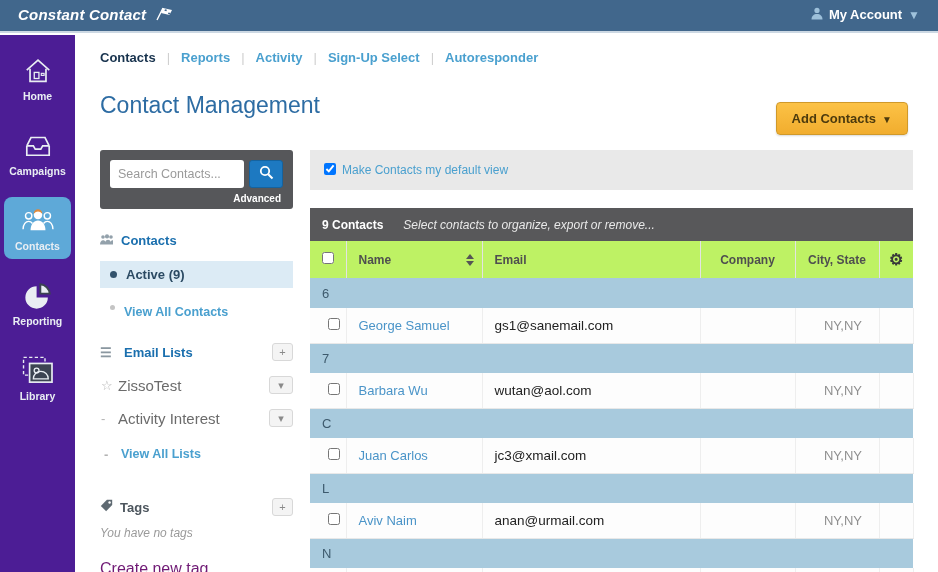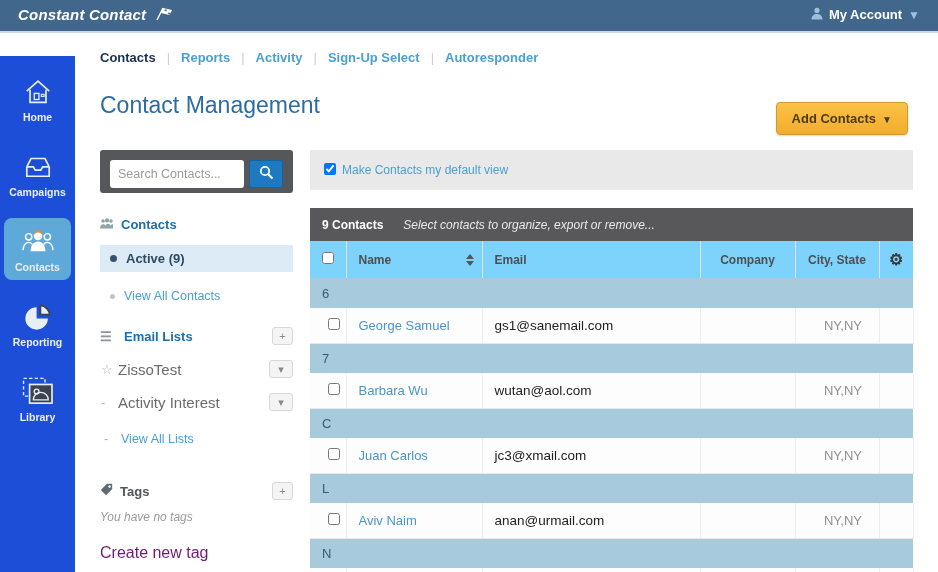--- a/index.html
+++ b/index.html
@@ -8,21 +8,21 @@
 
   
   .topbar { height:33px; background:#41678c; border-bottom:2px solid #ccd8e3;
     display:flex; align-items:center; justify-content:space-between; padding:0 18px 2px 18px; }
   .logo { display:flex; align-items:center; gap:8px; color:#ffffff; }
   .logo-text { font-size:15px; font-weight:bold; font-style:italic; letter-spacing:.2px; }
   .account { display:flex; align-items:center; gap:6px; color:#fff; font-size:13px; font-weight:bold; cursor:pointer; }
   .account .chev { color:#9fc2db; font-size:12px; }
 
   
-  .rail { position:absolute; left:0; top:35px; bottom:0; width:75px; background:#1d4ed8;margin-top:21px; }
+  .rail { position:absolute; left:0; top:35px; bottom:0; width:75px; background:#4c1d95; }
   .rail-item { margin:0 4px 13px 4px; padding:9px 0 7px; text-align:center; border-radius:8px; cursor:pointer; }
   .rail-item:first-child { margin-top:12px; }
   .rail-item.active { background:#5ea9d8; }
   .rail-icon { display:block; height:32px; }
   .rail-label { display:block; margin-top:2px; font-size:10.5px; font-weight:bold; color:#e9eef3; }
 
   
   .content { position:absolute; left:75px; top:35px; right:0; bottom:0; padding-left:25px; }
 
   .nav { padding-top:15px; font-size:13px; font-weight:bold; height:35px; }
@@ -56,40 +56,40 @@
   .sb-header-row { display:flex; align-items:center; margin-top:24px; }
   .sb-header { display:flex; align-items:center; gap:7px; font-size:13px; font-weight:bold; color:#1a6fae; cursor:pointer; }
   .sb-header.gray { color:#4d565e; }
   .spacer { flex:1; }
   .mini-btn { width:21px; height:18px; border:1px solid #d8d8d8; background:#f4f4f4; border-radius:3px;
     color:#8a8a8a; font-size:11px; line-height:15px; cursor:pointer; }
   .active-row { margin-top:13px; background:#dcebf5; height:27px; display:flex; align-items:center;
     padding:0 10px; font-weight:bold; font-size:13px; color:#2b4a63; cursor:pointer; }
   .dot { width:7px; height:7px; border-radius:50%; background:#33536d; margin-right:9px; }
   .dot.light { width:5px; height:5px; background:#c4c4c4; }
-  .sb-link-row { margin-top:17px; padding-left:10px; display:flex; align-items:center; cursor:pointer; }
+  .sb-link-row { margin-top:17px; padding-left:10px; display:flex; cursor:pointer;font-weight:bold; }
   .sb-link { color:#4aa0cf; font-size:12.5px; text-decoration:none; }
   .list-row { display:flex; align-items:center; margin-top:15px; padding-left:1px; }
   .list-icon { width:17px; color:#b3b3b3; font-size:13px; }
   .list-label { color:#6b6b6b; font-size:15px; }
   .no-tags { font-style:italic; color:#9a9a9a; font-size:12px; margin-top:10px; }
   .create-tag { display:block; color:#701a75; font-size:16px; margin-top:20px; text-decoration:none; cursor:pointer; }
 
   
   .band { height:40px; background:#e9e9e9; display:flex; align-items:center;
     justify-content:space-between; padding:0 12px 0 14px; }
   .band-title { font-size:17px; color:#5a5a5a; }
   .default-view { display:flex; gap:6px; font-size:12px; color:#4aa0cf; cursor:pointer; }
   .toolbar { height:33px; background:#58585a; color:#fff; display:flex; align-items:center;
     padding:0 12px; margin-top:18px; }
   .tb-count { font-size:12px; font-weight:bold; }
   .tb-hint { font-size:12px; font-style:italic; color:#e9e9e9; margin-left:20px; }
 
   table.contacts { width:100%; border-collapse:collapse; table-layout:fixed; background:#fff; }
-  th { height:37px; background:#7dd3fc; border-right:1px solid #e3e3e3; font-size:12px;
+  th { height:37px; background:#bef264; border-right:1px solid #e3e3e3; font-size:12px;
     font-weight:bold; color:#4f4f4f; text-align:left; padding-left:12px; }
   th.center, td.center { text-align:center; padding-left:0; }
   th:last-child, td:last-child { border-right:none; }
   .name-th { display:flex; align-items:center; justify-content:space-between; padding-right:8px; }
   .sort { display:inline-flex; flex-direction:column; gap:2px; cursor:pointer; }
   .sort i { display:block; width:0; height:0; border-left:4px solid transparent; border-right:4px solid transparent; }
   .sort .up { border-bottom:5px solid #555; }
   .sort .dn { border-top:5px solid #555; }
   .gear { font-size:16px; color:#3a3a3a; cursor:pointer; font-style:normal; }
   tr.group td { background:#a8cadd; color:#3d5a6d; font-size:13px; height:30px; padding-left:12px; border-right:none; }
@@ -197,20 +197,21 @@
           <input class="search-input" type="text" placeholder="Search Contacts..." style="">
           <button class="search-btn">
             <span>
               <svg width="15" height="15" viewBox="0 0 15 15">
                   <circle cx="6" cy="6" r="4.2" fill="none" stroke="#fff" stroke-width="1.8"></circle>
                   <path d="M9.2 9.2 L13.5 13.5" stroke="#fff" stroke-width="2"></path>
                 </svg>
             </span>
           </button>
         </div>
+        <div class="advanced">Advanced</div>
       </div>
 
       <div class="sb-header-row">
         <span class="sb-header">
           <span>
             <svg width="14" height="11" viewBox="0 0 14 11">
                 <circle cx="3" cy="3" r="1.8" fill="#93a1ab"></circle>
                 <circle cx="11" cy="3" r="1.8" fill="#93a1ab"></circle>
                 <circle cx="7" cy="2.4" r="2.1" fill="#93a1ab"></circle>
                 <path d="M0 10.5c0-2.6 1.4-4.2 3-4.2 1 0 1.8.5 2.3 1.4.5-1.2 1.5-2 2.7-2 1.2 0 2.2.8 2.7 2 .5-.9 1.3-1.4 2.3-1.4v4.2z" fill="#93a1ab"></path>

